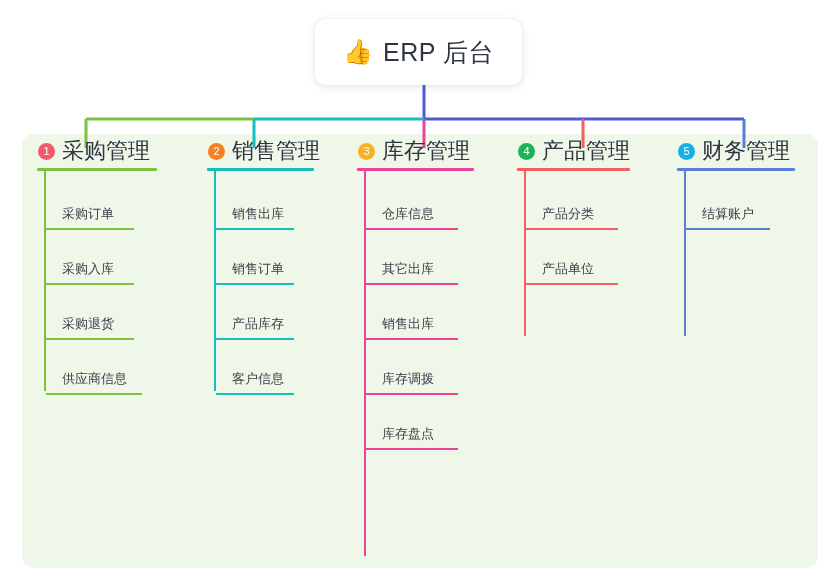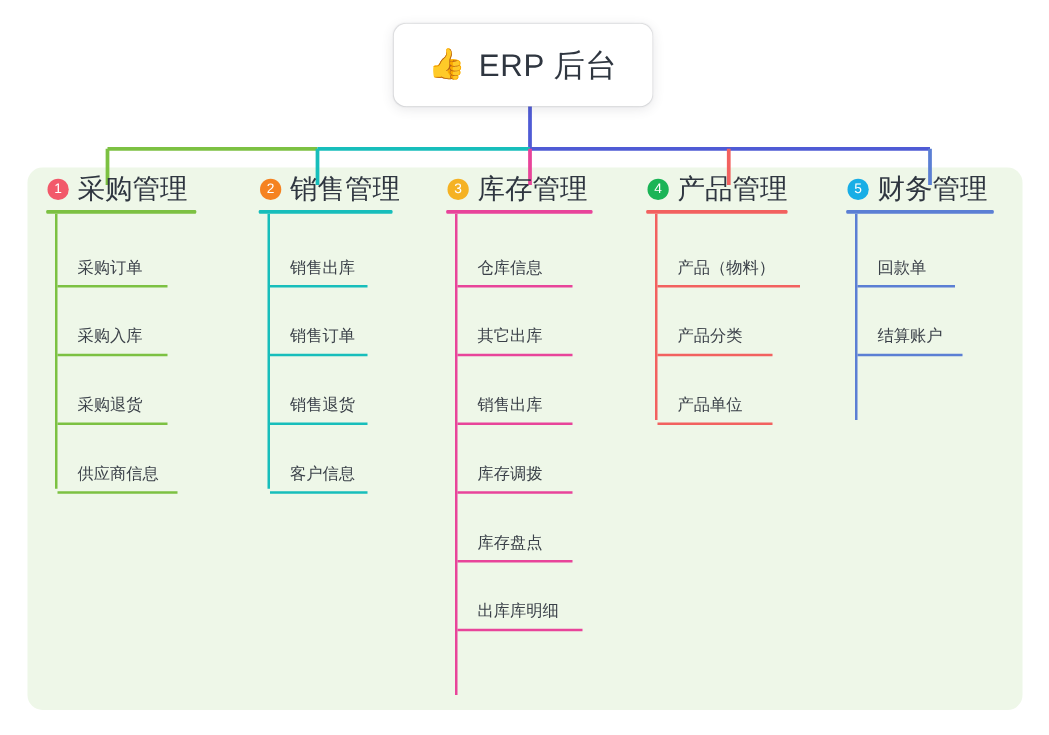--- a/index.html
+++ b/index.html
@@ -202,21 +202,21 @@
         <div class="spine" style="background: rgb(23, 190, 187); height: 220px;"></div>
         <div class="leaf">
           <span class="leaf-label">销售出库</span>
           <div class="leaf-rule" style="background: rgb(23, 190, 187); width: 78px;"></div>
         </div>
         <div class="leaf">
           <span class="leaf-label">销售订单</span>
           <div class="leaf-rule" style="background: rgb(23, 190, 187); width: 78px;"></div>
         </div>
         <div class="leaf">
-          <span class="leaf-label">销售退货</span>
+          <span class="leaf-label">产品库存</span>
           <div class="leaf-rule" style="background: rgb(23, 190, 187); width: 78px;"></div>
         </div>
         <div class="leaf">
           <span class="leaf-label">客户信息</span>
           <div class="leaf-rule" style="background: rgb(23, 190, 187); width: 78px;"></div>
         </div>
       </div>
     </div>
     <div class="column" style="width: 160px;">
       <div class="col-head">
@@ -239,59 +239,47 @@
           <div class="leaf-rule" style="background: rgb(232, 68, 154); width: 92px;"></div>
         </div>
         <div class="leaf">
           <span class="leaf-label">库存调拨</span>
           <div class="leaf-rule" style="background: rgb(232, 68, 154); width: 92px;"></div>
         </div>
         <div class="leaf">
           <span class="leaf-label">库存盘点</span>
           <div class="leaf-rule" style="background: rgb(232, 68, 154); width: 92px;"></div>
         </div>
-        <div class="leaf">
-          <span class="leaf-label">出库库明细</span>
-          <div class="leaf-rule" style="background: rgb(232, 68, 154); width: 100px;"></div>
-        </div>
       </div>
     </div>
     <div class="column" style="width: 160px;">
       <div class="col-head">
         <span class="badge" style="background: rgb(26, 180, 86);">4</span>
         <span class="col-title">产品管理</span>
       </div>
       <div class="head-rule" style="background: rgb(242, 97, 95); width: 113px;"></div>
       <div class="leaf-wrap">
         <div class="spine" style="background: rgb(242, 97, 95); height: 165px;"></div>
         <div class="leaf">
-          <span class="leaf-label">产品（物料）</span>
-          <div class="leaf-rule" style="background: rgb(242, 97, 95); width: 114px;"></div>
-        </div>
-        <div class="leaf">
           <span class="leaf-label">产品分类</span>
           <div class="leaf-rule" style="background: rgb(242, 97, 95); width: 92px;"></div>
         </div>
         <div class="leaf">
           <span class="leaf-label">产品单位</span>
           <div class="leaf-rule" style="background: rgb(242, 97, 95); width: 92px;"></div>
         </div>
       </div>
     </div>
     <div class="column" style="width: 156px;">
       <div class="col-head">
         <span class="badge" style="background: rgb(24, 174, 230);">5</span>
         <span class="col-title">财务管理</span>
       </div>
       <div class="head-rule" style="background: rgb(91, 127, 212); width: 118px;"></div>
       <div class="leaf-wrap">
         <div class="spine" style="background: rgb(91, 127, 212); height: 165px;"></div>
         <div class="leaf">
-          <span class="leaf-label">回款单</span>
-          <div class="leaf-rule" style="background: rgb(91, 127, 212); width: 78px;"></div>
-        </div>
-        <div class="leaf">
           <span class="leaf-label">结算账户</span>
           <div class="leaf-rule" style="background: rgb(91, 127, 212); width: 84px;"></div>
         </div>
       </div>
     </div>
   </div>
 
 </body></html>

